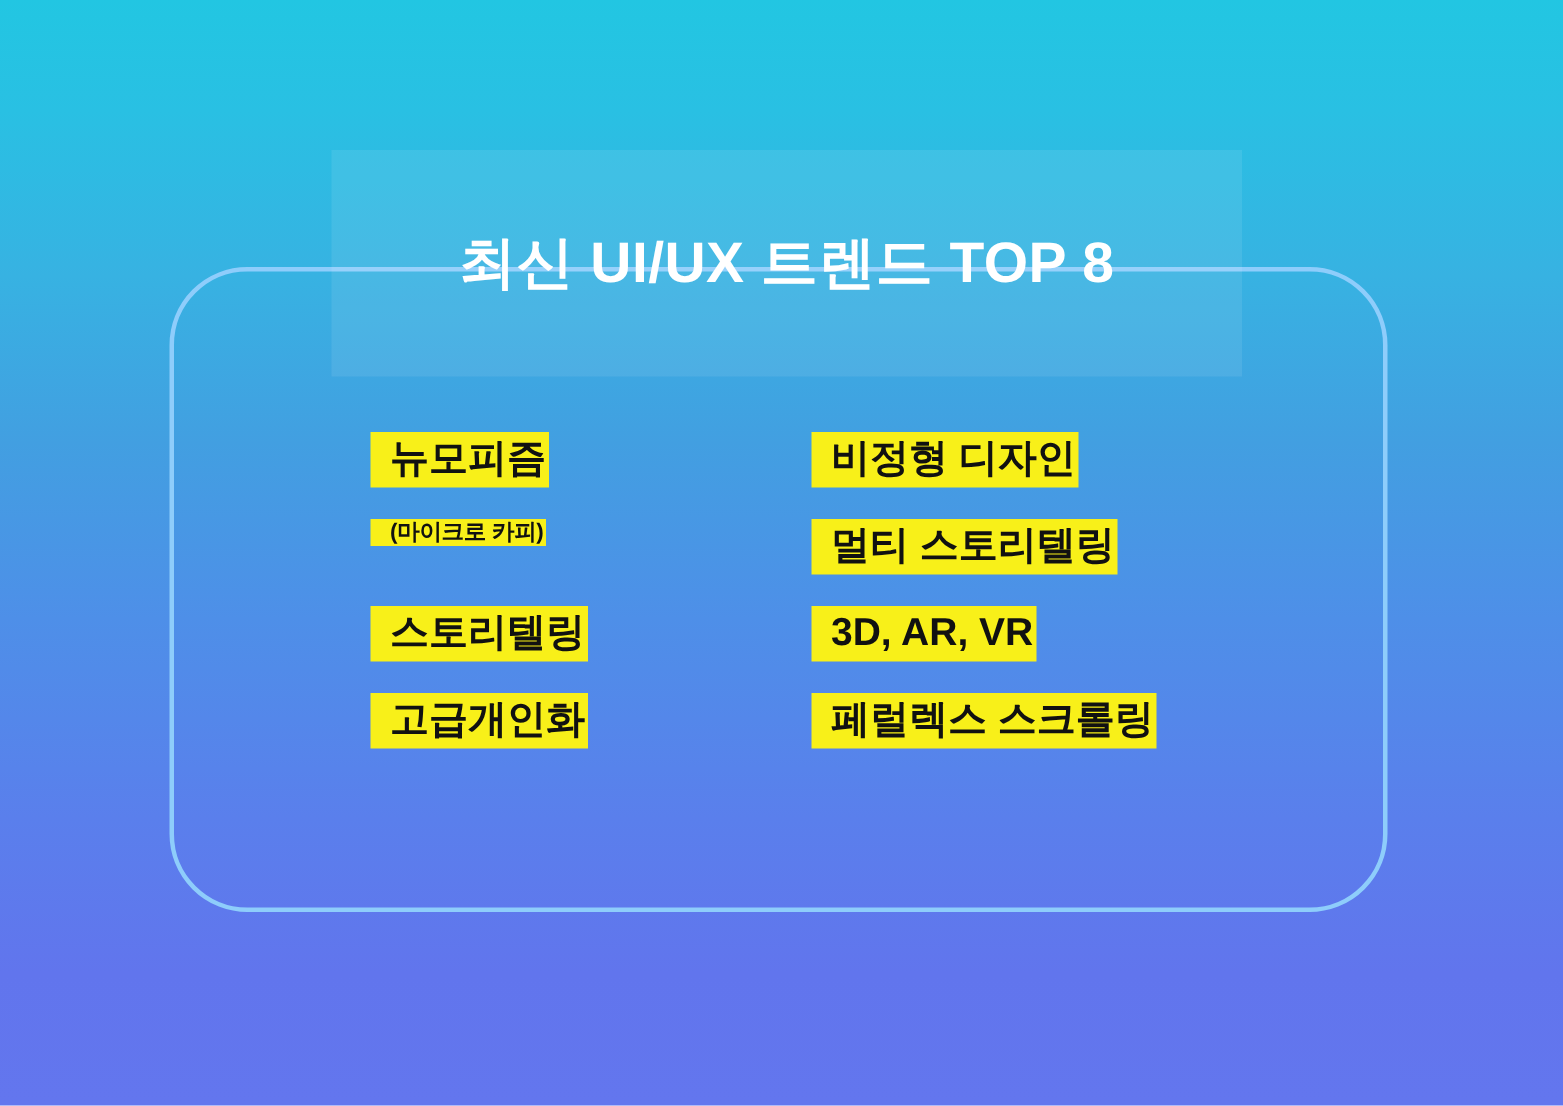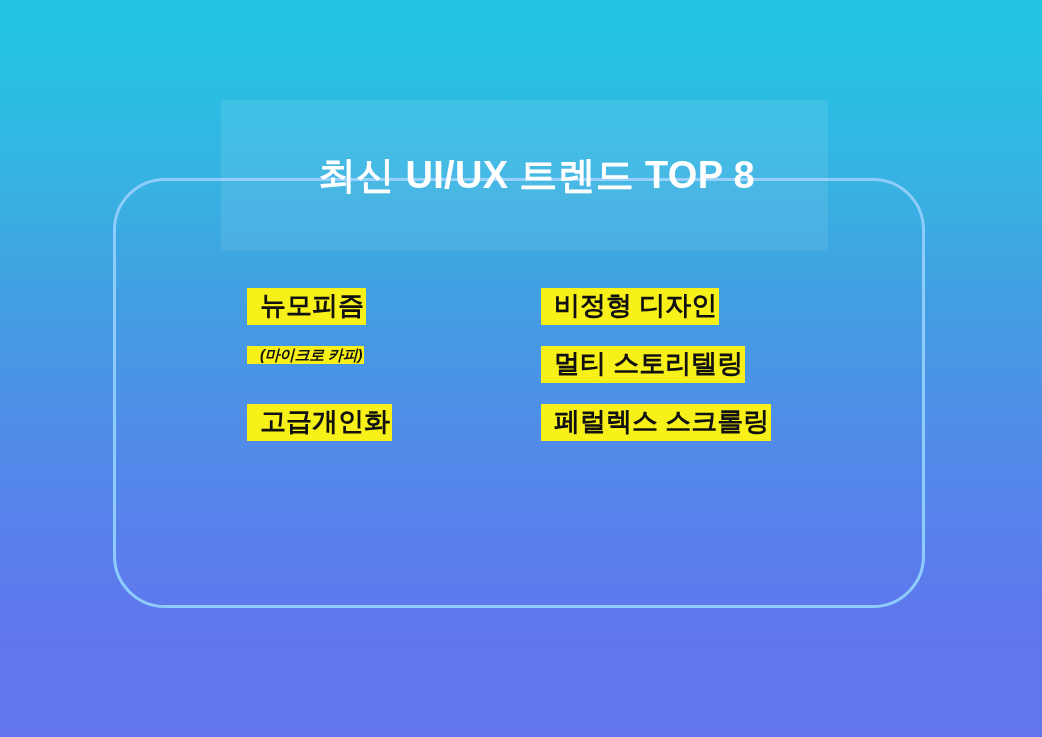--- a/index.html
+++ b/index.html
@@ -59,21 +59,20 @@
     width: 607px;
     height: 151px;
     display: flex;
     align-items: center;
     justify-content: center;
     color: #ffffff;
     font-size: 38px;
     font-weight: bold;
     letter-spacing: 0.3px;
     white-space: nowrap;
-    padding-left: 12px;
   }
 
   
   .trend-grid {
     position: absolute;
     left: 247px;
     top: 288px;
     width: 600px;
   }
 
@@ -99,21 +98,20 @@
     line-height: 1.3;
     padding: 1px 2px 2px 13px;
     white-space: nowrap;
   }
 
   .trend-item .sub {
     font-size: 15px;
     font-weight: bold;
     line-height: 1;
     letter-spacing: -0.2px;
-    font-style: italic;
   }
 
   .trend-item .sub:empty {
     display: none;
   }
 </style>
 </head>
 <body>
 
 <div class="slide">
@@ -145,20 +143,32 @@
             <span class="sub">(마이크로 카피)</span>
         </span>
       </div>
       <div class="trend-col">
         <span class="trend-item">
           <span>멀티 스토리텔링</span>
         </span>
       </div>
     </div>
 
+    <div class="trend-row">
+      <div class="trend-col">
+        <span class="trend-item">
+          <span>스토리텔링</span>
+        </span>
+      </div>
+      <div class="trend-col">
+        <span class="trend-item">
+          <span>3D, AR, VR</span>
+        </span>
+      </div>
+    </div>
 
     <div class="trend-row">
       <div class="trend-col">
         <span class="trend-item">
           <span>고급개인화</span>
         </span>
       </div>
       <div class="trend-col">
         <span class="trend-item">
           <span>페럴렉스 스크롤링</span>

